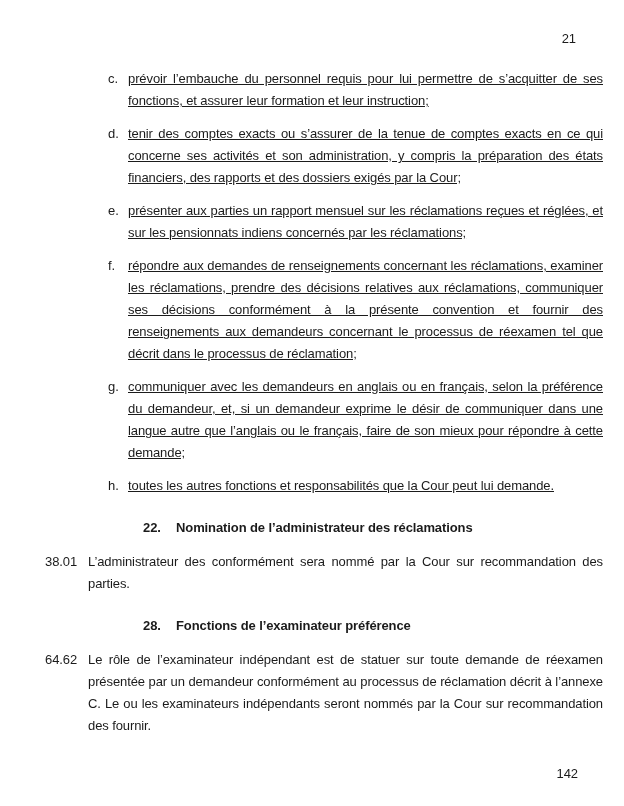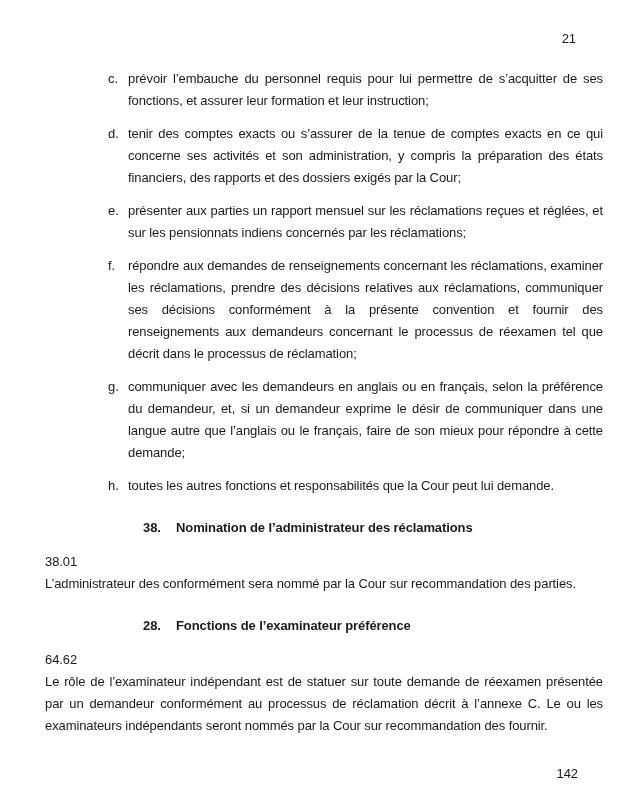--- a/index.html
+++ b/index.html
@@ -44,37 +44,37 @@
     display: flex;
     margin: 0 0 11px 0;
   }
   .clause-label {
     flex: none;
     width: 20px;
   }
   .clause-text {
     flex: 1;
     text-align: justify;
+    text-decoration: underline;
   }
 
   
   .section-heading {
     font-weight: bold;
     margin: 20px 49px 12px 143px;
   }
   .section-heading .heading-number {
     display: inline-block;
     width: 33px;
   }
 
   
   .body-para {
     display: flex;
     margin: 0 49px 10px 45px;
-    flex-direction: column;
   }
   .para-number {
     flex: none;
     width: 43px;
   }
   .para-text {
     flex: 1;
     text-align: justify;
   }
 </style>
@@ -116,21 +116,21 @@
 
       <div class="clause">
         <div class="clause-label">h.</div>
         <div class="clause-text">toutes les autres fonctions et responsabilités que la Cour peut lui demande.</div>
       </div>
 
     </div>
 
     <div class="section">
       <div class="section-heading">
-        <span class="heading-number">38.</span><span class="heading-title">Nomination de l’administrateur des réclamations</span>
+        <span class="heading-number">22.</span><span class="heading-title">Nomination de l’administrateur des réclamations</span>
       </div>
       <div class="body-para">
         <div class="para-number">38.01</div>
         <div class="para-text">L’administrateur des conformément sera nommé par la Cour sur recommandation des parties.</div>
       </div>
     </div>
 
     <div class="section">
       <div class="section-heading">
         <span class="heading-number">28.</span><span class="heading-title">Fonctions de l’examinateur préférence</span>

